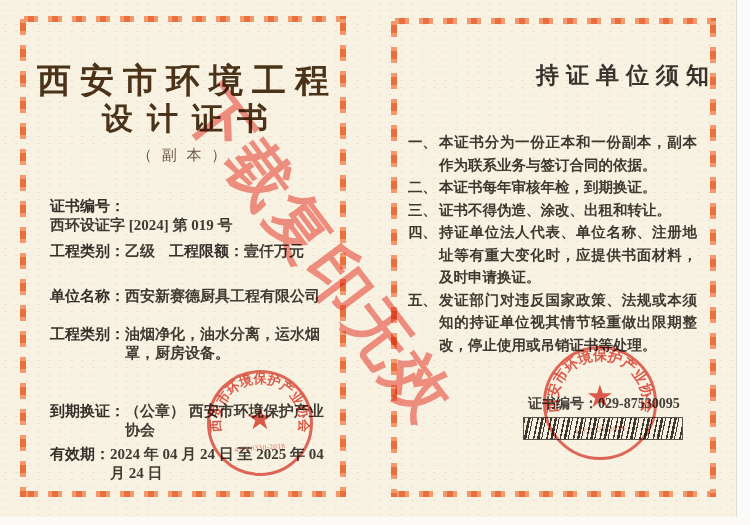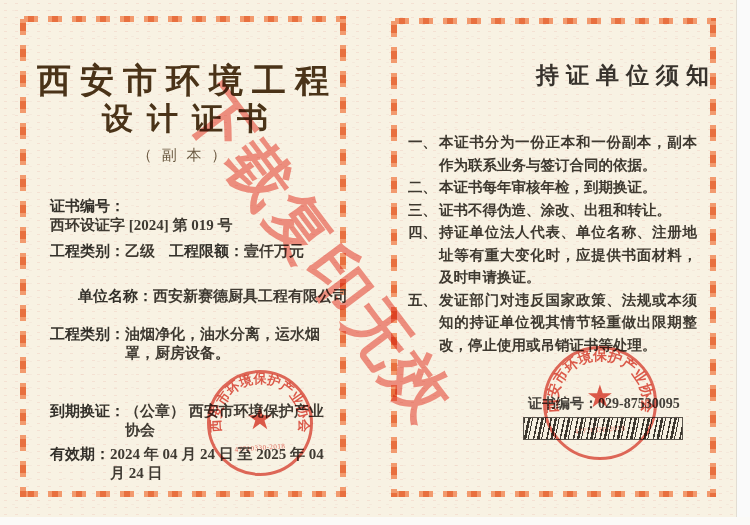--- a/index.html
+++ b/index.html
@@ -30,21 +30,21 @@
   .cert-title-1{position:absolute; left:0; top:42px; width:100%; text-align:center;
     font-size:34px; font-weight:bold; letter-spacing:9px; color:#4a3318; text-indent:9px;}
   .cert-title-2{position:absolute; left:2px; top:82px; width:100%; text-align:center;
     font-size:31px; font-weight:bold; letter-spacing:14px; color:#4a3318; text-indent:14px;}
   .cert-subtitle{position:absolute; left:0; top:130px; width:100%; text-align:center;
     font-size:15px; color:#6b5a42; letter-spacing:3px;}
 
   .field-row{position:absolute; left:30px; width:286px; font-size:15px; line-height:19px; color:#3a342c; display:flex;}
   .field-label{font-weight:bold; white-space:nowrap; color:#33302a;}
   .field-value{font-weight:bold; color:#3f3a32;}
-  .row-1{top:181px;flex-direction:column;} .row-2{top:226px;} .row-3{top:271px;margin-left:28px;}
+  .row-1{top:181px;flex-direction:column;} .row-2{top:226px;} .row-3{top:271px;}
   .row-4{top:309px;} .row-4 .field-value{width:216px;}
   .row-5{top:386px;} .row-6{top:429px;}
   .gap{width:14px;}
 
   .notice-title{position:absolute; left:0; top:42px; width:100%; text-align:right;
     font-size:23px; font-weight:bold; letter-spacing:7px; color:#38332d; text-indent:7px;}
   .notices{position:absolute; left:17px; top:113px; width:290px; font-size:14.5px; line-height:22.5px; color:#3e3930;}
   .notice{position:relative; padding-left:31px; font-weight:bold;}
   .notice-num{position:absolute; left:0; top:0; font-weight:bold;}
   .notice-text{display:block; width:258px; text-align:justify;}

